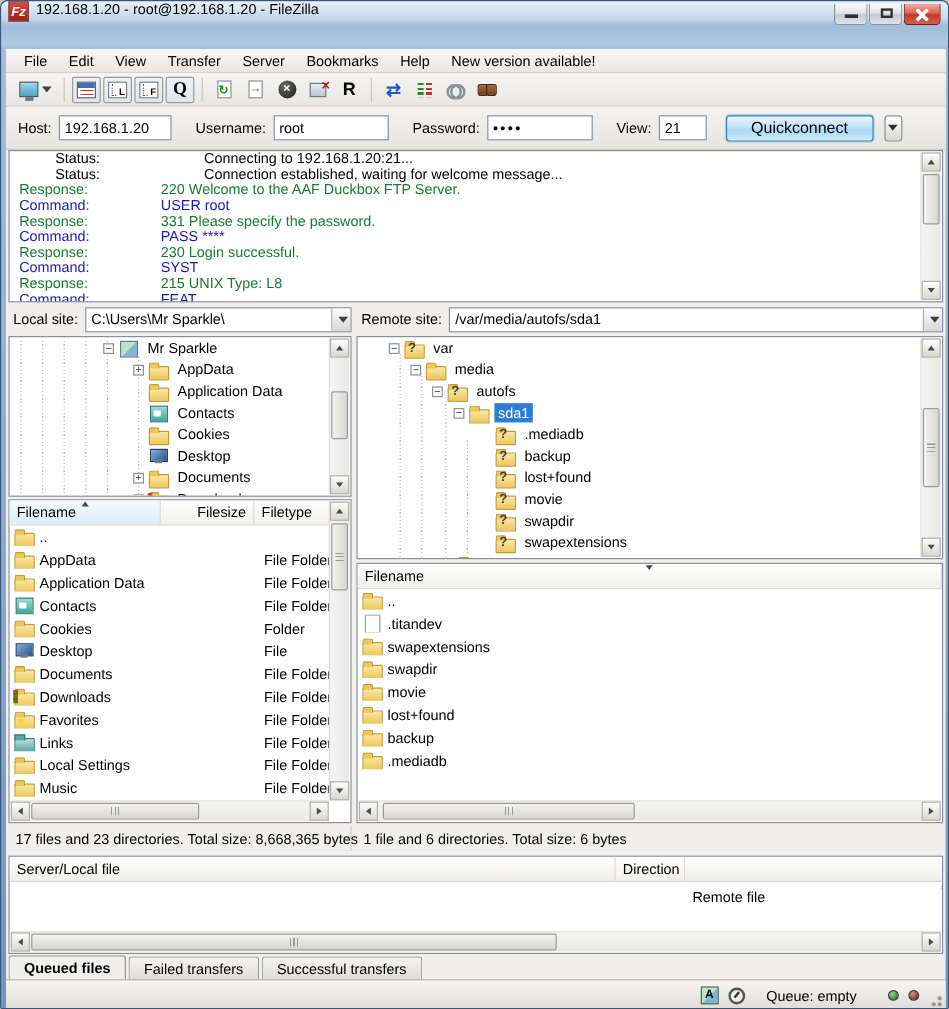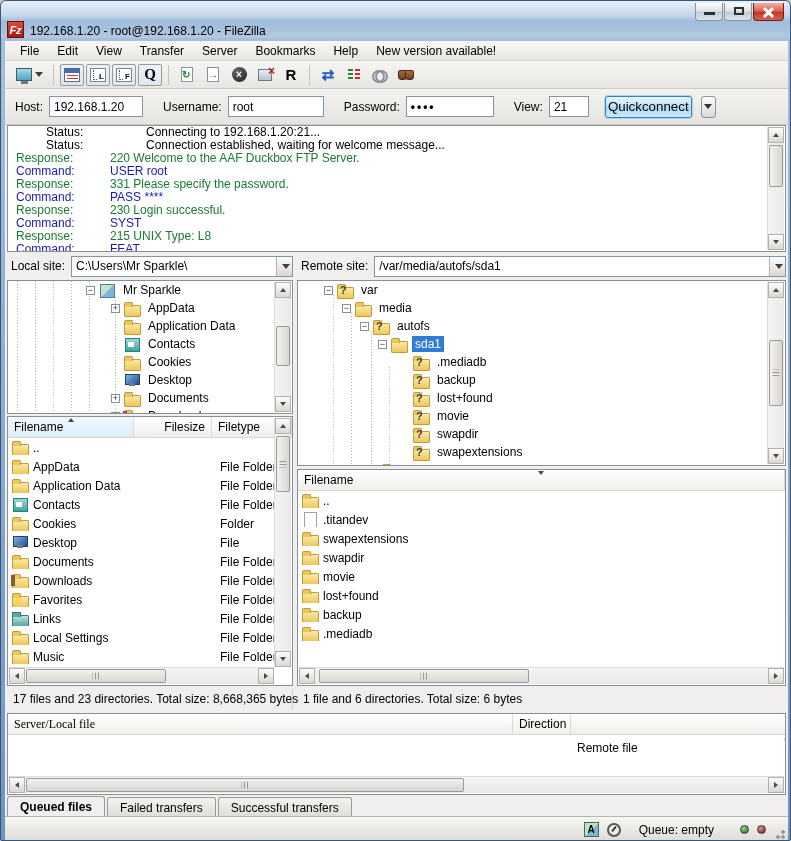--- a/index.html
+++ b/index.html
@@ -3,21 +3,21 @@
 <meta charset="utf-8">
 <style>
   html,body{margin:0;padding:0;background:#c8c8c8;}
   *{box-sizing:border-box;}
   .window{position:relative;width:791px;height:841px;font-family:"Liberation Sans",sans-serif;
     font-size:12px;color:#000;background:linear-gradient(180deg,#a7c0dd 0%,#8aa9cc 55%,#6f94bf 100%);
     border:1px solid #39567a;border-radius:6px 6px 2px 2px;overflow:hidden;}
   
   .titlebar{position:absolute;left:0;top:0;right:0;height:37px;
     background:linear-gradient(180deg,#e8f1fa 0%,#c2d6ea 40%,#9fbcd9 55%,#b3c9e0 100%);
-    display:flex;align-items:flex-end;padding:0 6px;border-radius:5px 5px 0 0;}
+    display:flex;align-items:flex-start;padding:0 6px;border-radius:5px 5px 0 0;}
   .fz-logo{width:17px;height:17px;background:linear-gradient(180deg,#d94a3f,#a31b12);border:1px solid #6f0f09;
     color:#fff;font-weight:bold;font-style:italic;font-size:11px;display:flex;align-items:center;justify-content:center;margin-right:6px;flex:none;}
   .title-text{flex:1;white-space:nowrap;overflow:hidden;}
   .winbtns{display:flex;gap:1px;align-self:flex-start;margin-top:2px;}
   .wbtn{width:28px;height:18px;border:1px solid #8e9299;border-top:none;border-radius:0 0 4px 4px;
     background:linear-gradient(180deg,#fbfcfd 0%,#dfe5ec 45%,#c3cbd6 55%,#dce3ea 100%);position:relative;}
   .wbtn.close{width:31px;background:linear-gradient(180deg,#f3b0a4 0%,#df6553 45%,#c0392b 55%,#d4604f 100%);border-color:#7c1d12;}
   .gl-min{position:absolute;left:8px;bottom:5px;width:11px;height:3px;background:#303units030;background:#303030;}
   .gl-max{position:absolute;left:9px;top:4px;width:10px;height:8px;border:2px solid #303030;}
   .gl-x1,.gl-x2{position:absolute;left:8px;top:8px;width:13px;height:3px;background:#fff;border-radius:1px;}
@@ -66,30 +66,30 @@
   .ico-bino::before{left:0;} .ico-bino::after{right:0;}
   
   .qcbar{position:absolute;left:0;top:48px;right:0;height:36px;background:linear-gradient(180deg,#f4f3f1,#e6e4e0);
     border-bottom:1px solid #cfccc6;display:flex;align-items:center;padding-left:10px;gap:6px;}
   .qcbar label{white-space:nowrap;}
   .tf{height:21px;border:1px solid #8493a8;background:#fff;padding:2px 4px;font:12px "Liberation Sans",sans-serif;}
   .tf.host{width:94px;margin-right:14px;}
   .tf.user{width:96px;margin-right:14px;}
   .tf.pass{width:88px;margin-right:14px;letter-spacing:2px;font-weight:bold;}
   .tf.port{width:40px;margin-right:10px;}
-  .qc-btn{height:22px;padding:2px 2px;border:1px solid #3c7fb1;border-radius:3px;
+  .qc-btn{height:22px;padding:2px 20px;border:1px solid #3c7fb1;border-radius:3px;
     background:linear-gradient(180deg,#eaf6fd,#bfe3f8 45%,#a9d9f5 55%,#cdeafb);box-shadow:0 0 0 1px #a8d4ef;}
   .qc-drop{width:15px;height:22px;border:1px solid #8e9299;border-radius:3px;margin-left:3px;
     background:linear-gradient(180deg,#fdfdfd,#d9d7d2);display:flex;align-items:center;justify-content:center;}
   .qc-drop .caret{margin:0;border-top-color:#303030;}
   
   .logpane{position:absolute;left:2px;top:84px;width:779px;height:127px;background:#fff;border:1px solid #898f9a;overflow:hidden;}
   .logline{display:flex;height:13px;line-height:13px;white-space:nowrap;}
   .ltag{width:100px;flex:none;padding-left:8px;}
-  .lmsg{padding-left:2px;}
+  .lmsg{padding-left:2px;margin-left:24px;}
   .lc-status{color:#000;padding-left:38px;} .lc-resp{color:#1a7a33;} .lc-cmd{color:#1a1ab0;}
   
   .vscroll{position:absolute;top:1px;right:1px;bottom:1px;width:17px;background:linear-gradient(90deg,#f4f4f2,#e9e9e7);border-left:1px solid #dcdcda;}
   .sbtn{position:absolute;left:0;width:16px;height:16px;background:linear-gradient(180deg,#fdfdfd,#d9d7d2);border:1px solid #b4b1ab;display:flex;align-items:center;justify-content:center;}
   .sbtn.up{top:0;} .sbtn.dn{bottom:0;}
   .vthumb{position:absolute;left:1px;width:14px;border:1px solid #9a9a98;border-radius:2px;background:linear-gradient(90deg,#f2f2f0,#d8d6d1);}
   .hscroll{position:absolute;left:1px;right:1px;bottom:1px;height:17px;background:linear-gradient(180deg,#f4f4f2,#e9e9e7);border-top:1px solid #dcdcda;}
   .hthumb{position:absolute;top:1px;height:14px;border:1px solid #9a9a98;border-radius:2px;background:linear-gradient(180deg,#f2f2f0,#d8d6d1);}
   .grip{position:absolute;left:50%;top:50%;transform:translate(-50%,-50%);width:7px;height:7px;
     background:repeating-linear-gradient(90deg,#9a9a98 0 1px,transparent 1px 3px);}
@@ -144,21 +144,21 @@
   .cell-name{display:flex;align-items:center;padding-left:4px;overflow:hidden;}
   .loc .cell-name{width:126px;flex:none;}
   .loc .cell-size{width:78px;flex:none;text-align:right;padding-right:8px;}
   .loc .cell-type{padding-left:8px;}
   .rem .cell-name{flex:1;}
   .statusline{position:absolute;top:648px;height:20px;display:flex;align-items:center;padding-left:6px;white-space:nowrap;}
   .statusline.loc{left:2px;width:286px;border-right:1px solid #cfccc6;}
   .statusline.rem{left:292px;width:489px;}
   
   .queuebox{position:absolute;left:2px;top:672px;width:779px;height:82px;background:#fff;border:1px solid #898f9a;overflow:hidden;}
-  .qh1{width:505px;flex:none;font-family:Liberation Serif, serif;} .qh2{width:58px;flex:none;} .qh3{flex:1;margin-top:24px;}
+  .qh1{width:505px;flex:none;} .qh2{width:58px;flex:none;} .qh3{flex:1;margin-top:24px;}
   .tabs{position:absolute;left:2px;top:755px;height:21px;display:flex;align-items:flex-end;gap:2px;}
   .tab{height:20px;padding:3px 12px 0 12px;border:1px solid #9a9a98;border-bottom:none;border-radius:3px 3px 0 0;
     background:linear-gradient(180deg,#f4f3f1,#dedcd7);white-space:nowrap;}
   .tab.active{background:#f0efed;font-weight:bold;height:21px;}
   
   .statusbar{position:absolute;left:0;right:0;bottom:0;height:26px;background:linear-gradient(180deg,#f7f6f4,#dedbd5);
     border-top:1px solid #b9b6b0;display:flex;align-items:center;justify-content:flex-end;padding-right:22px;gap:8px;}
   .st-ico-a{width:15px;height:15px;border:1px solid #4a6a4a;background:linear-gradient(135deg,#bfe3c8 50%,#7fb4dd 50%);
     font-size:10px;font-weight:bold;display:flex;align-items:center;justify-content:center;}
   .st-gauge{width:14px;height:14px;border-radius:50%;border:2px solid #555;position:relative;background:#eee;}

